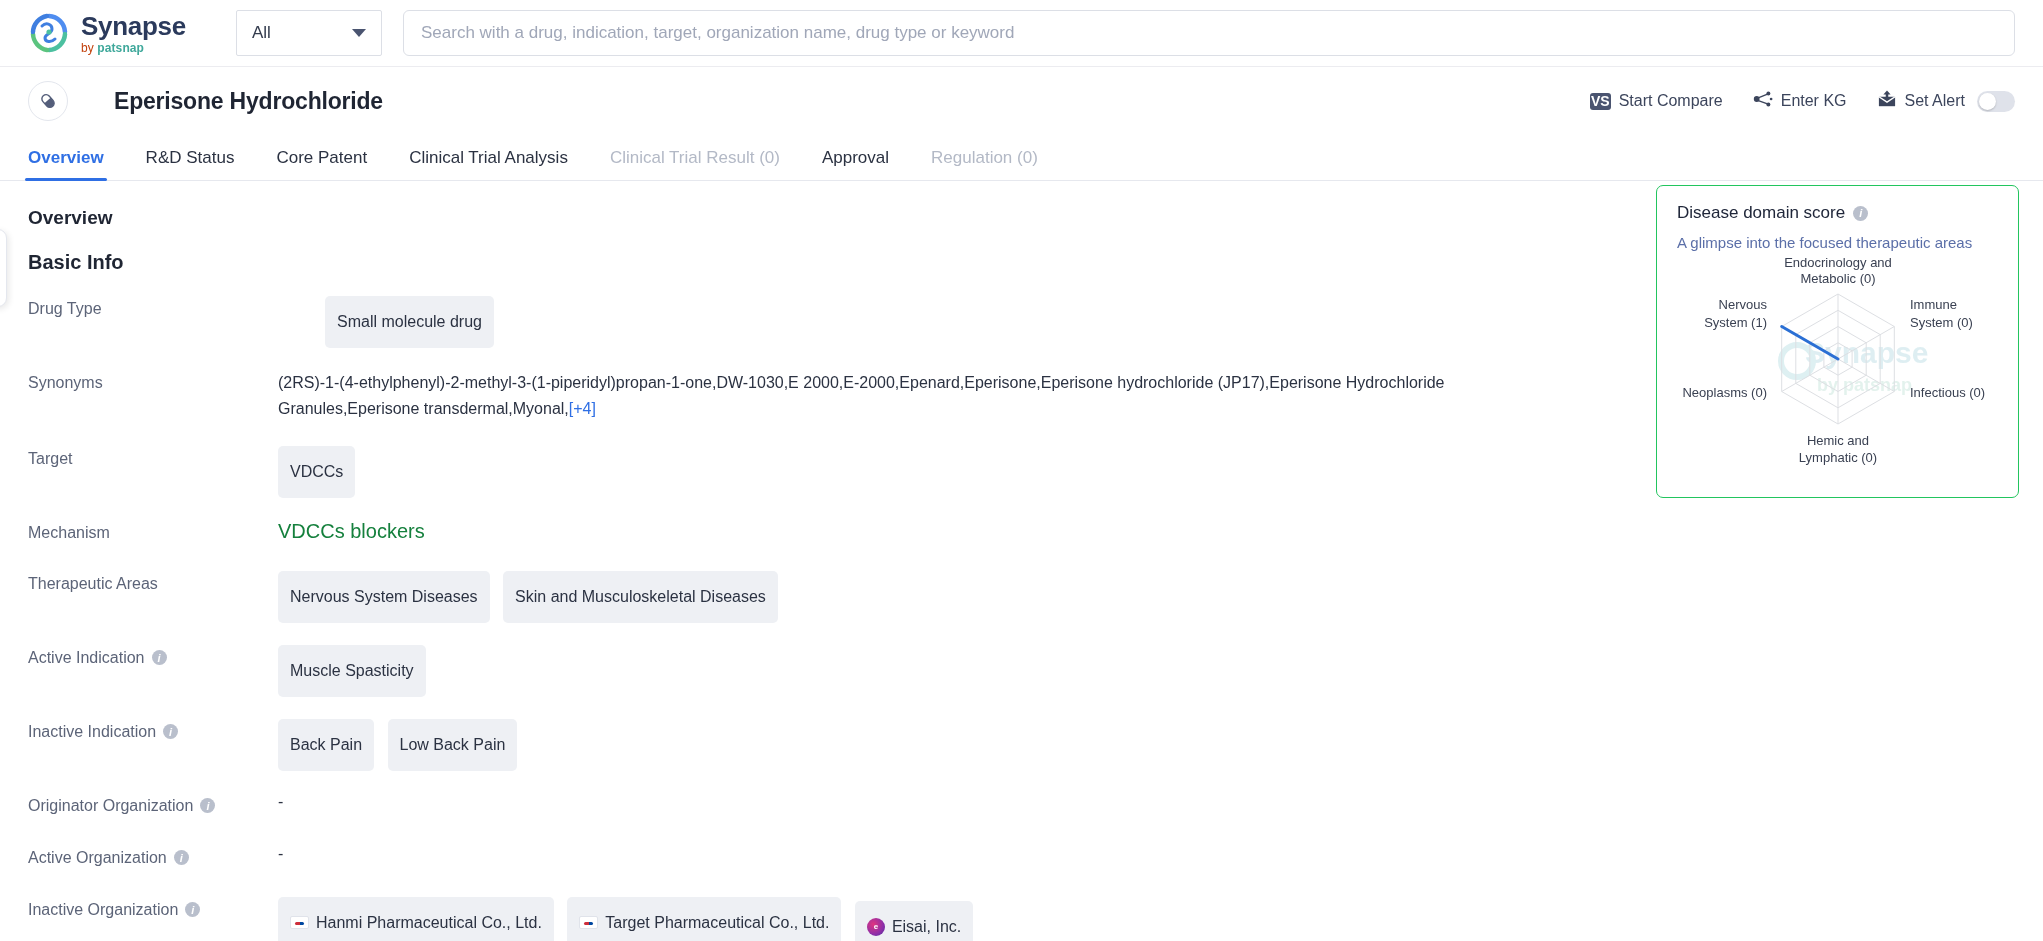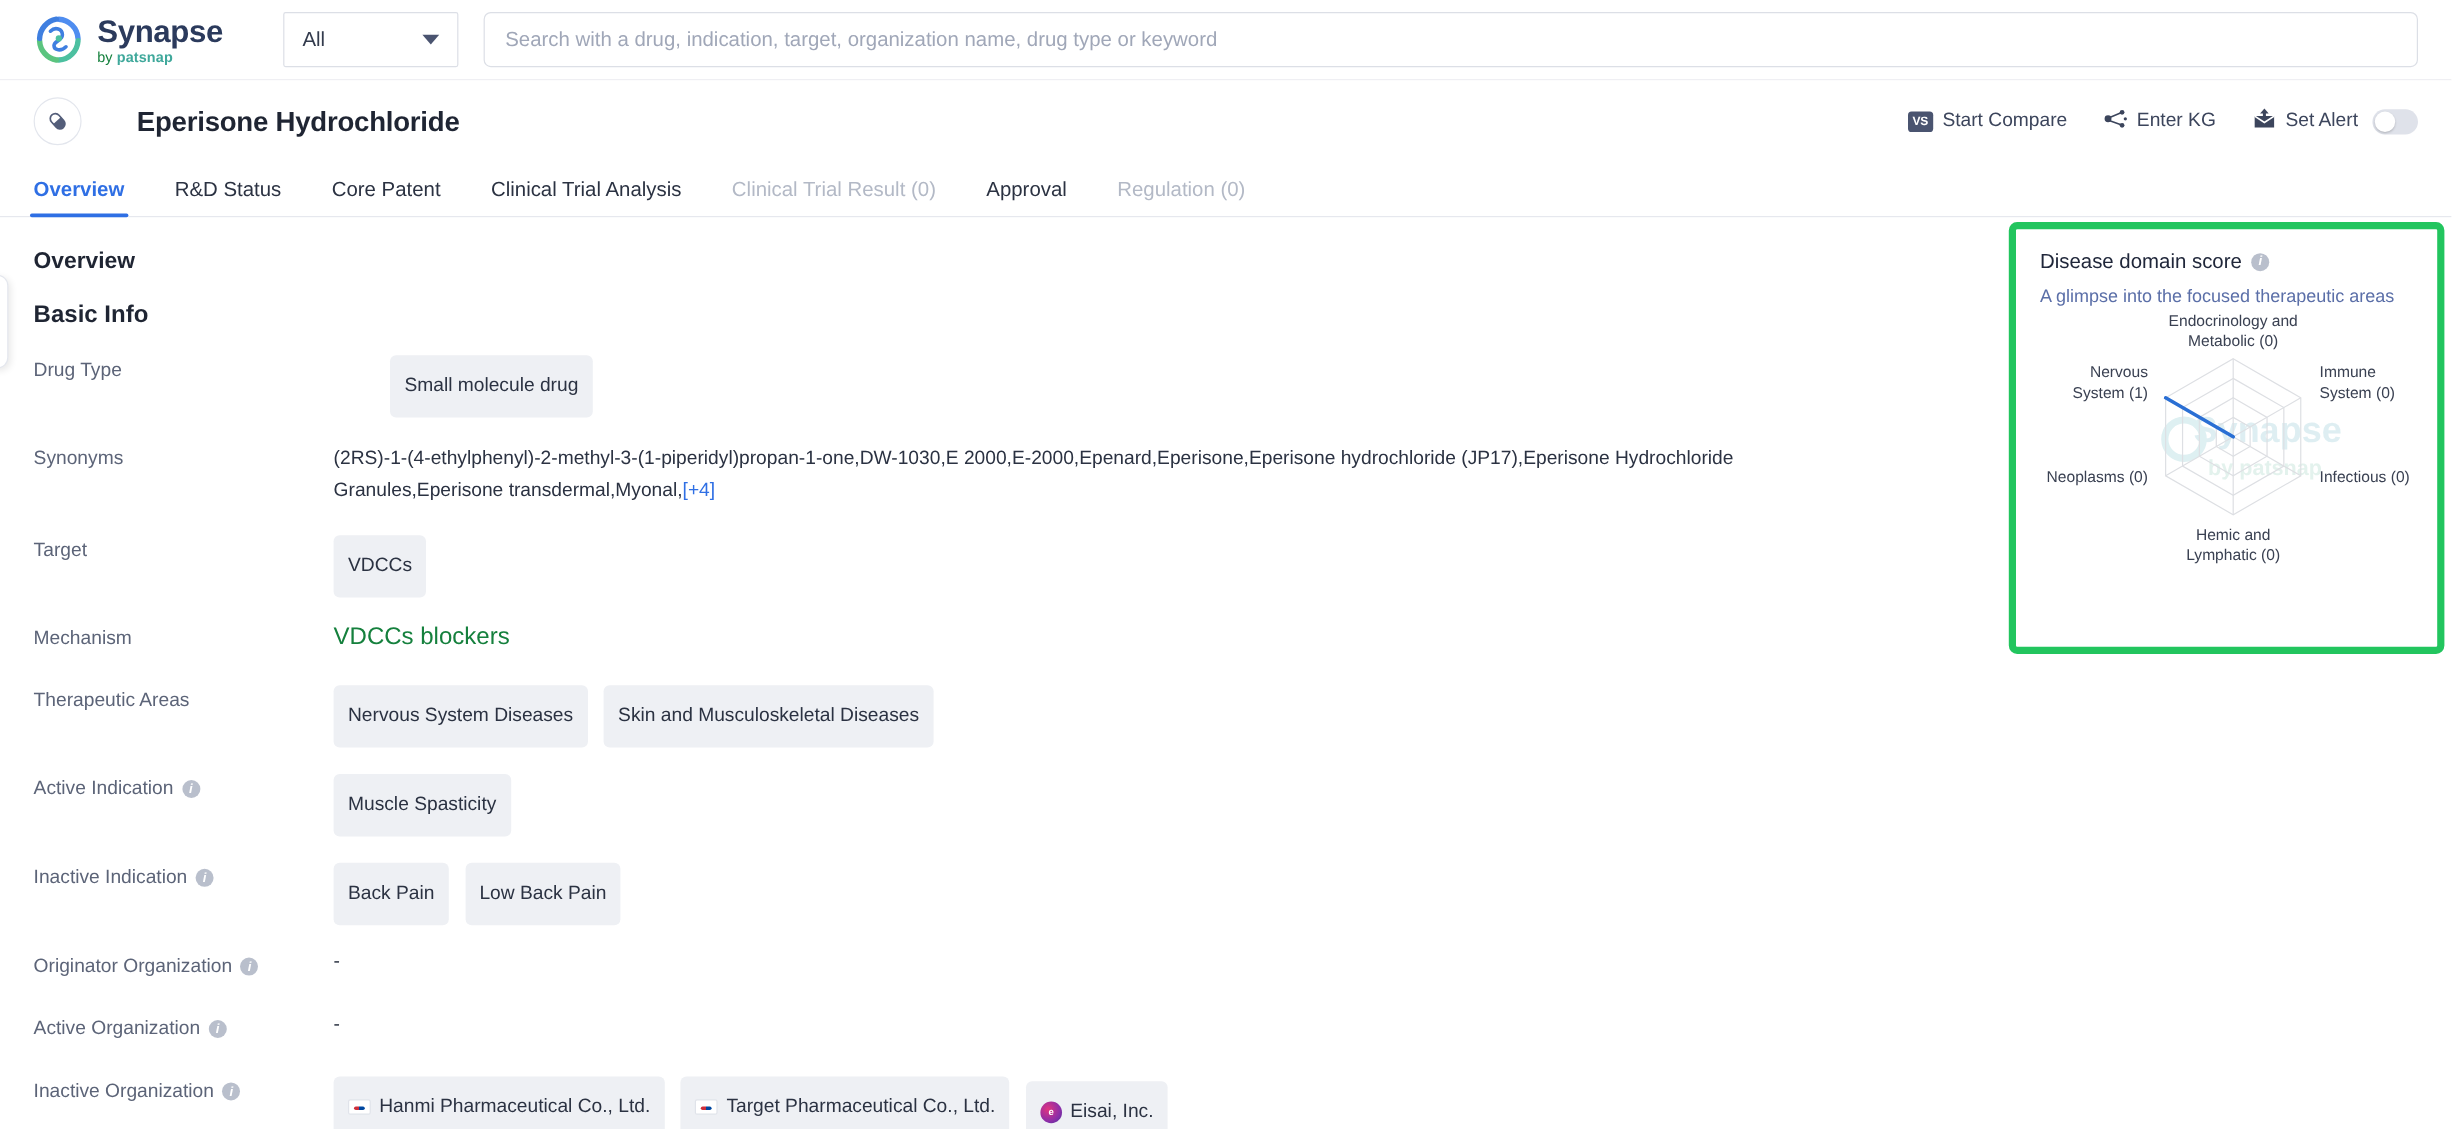--- a/index.html
+++ b/index.html
@@ -23,21 +23,21 @@
   .logo-mark { width: 42px; height: 42px; flex: 0 0 42px; }
   .logo-text { display: flex; flex-direction: column; line-height: 1; }
   .logo-name {
     font-size: 26px; font-weight: 700; color: #2b3a5c;
     letter-spacing: -0.3px;
   }
   .logo-sub {
     font-size: 12px; color: #3fa89b; font-weight: 700;
     margin-top: 3px; letter-spacing: 0.1px;
   }
-  .logo-sub .by { color: #15803d; font-weight: 400; }
+  .logo-sub .by { color: #c2410c; font-weight: 400; }
 
   .scope-select {
     margin-left: 36px;
     width: 146px; height: 46px;
     border: 1px solid #dcdfe6; border-radius: 2px;
     background: #fff;
     display: flex; align-items: center; justify-content: space-between;
     padding: 0 15px;
     font-size: 17px; color: #333b4d;
     cursor: pointer;
@@ -89,21 +89,21 @@
     display: flex; align-items: center; gap: 30px;
   }
   .hact {
     display: flex; align-items: center; gap: 8px;
     font-size: 16px; color: #3c455c;
     cursor: pointer;
   }
   .vs-badge {
     width: 21px; height: 17px; border-radius: 3px;
     background: #4a5470; color: #fff;
-    font-size: 10px; font-weight: 700;
+    font-size: 14px; font-weight: 700;
     display: flex; align-items: center; justify-content: center;
     letter-spacing: -0.3px;
   }
   .toggle {
     width: 38px; height: 21px; border-radius: 11px;
     background: #dfe2ea; position: relative; cursor: pointer;
     margin-left: 4px;
   }
   .toggle::after {
     content: ""; position: absolute;
@@ -205,24 +205,24 @@
 
   .approved-badge {
     display: inline-block;
     border: 1px solid #4f86e8; border-radius: 5px;
     color: #3b77e3; background: #fff;
     padding: 5px 13px; font-size: 16px; cursor: pointer;
   }
 
   
   .score-card {
-    position: absolute; right: 6px; top: 4px;
-    width: 363px; height: 360px;
+    position: absolute; right: 24px; top: 4px;
+    width: 363px; height: 313px;
     background: #fff;
-    border: 6px solid #22c55e; border-radius: 7px;
+    border: 1px solid #22c55e; border-radius: 7px;
   }
   .score-head { padding: 17px 20px 0 20px; }
   .score-title {
     font-size: 17px; color: #20273a; font-weight: 400;
     display: flex; align-items: center; gap: 8px;
   }
   .score-sub { font-size: 15px; color: #5b6fa8; margin-top: 11px; }
   .radar-wrap { position: relative; width: 100%; height: 218px; }
   .radar-wrap svg { position: absolute; top: 0; left: 0; }
 </style>

